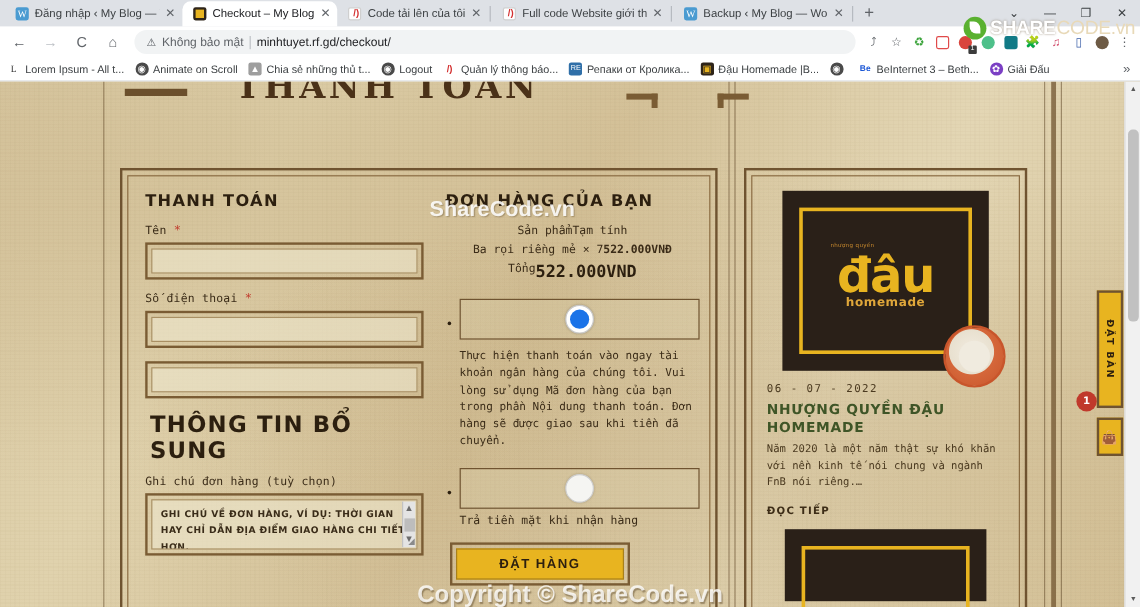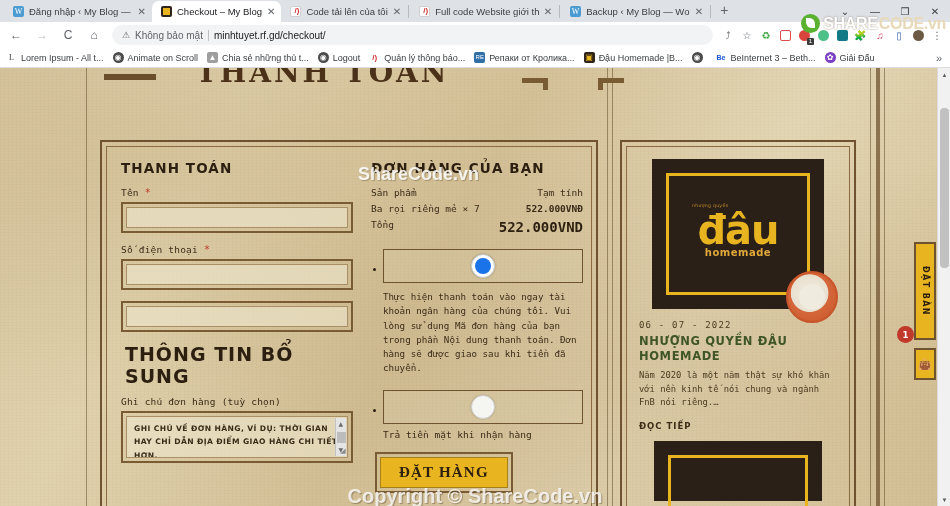--- a/index.html
+++ b/index.html
@@ -346,21 +346,21 @@
     font-size: 6px;
     color: #6b6b6b;
     cursor: pointer;
   }
   .ta-thumb { width: 9px; height: 11px; background: #bdbdbd; }
   .ta-grip { position: absolute; right: 1px; bottom: 0; font-size: 7px; color: #8a8a8a; }
 
   
   .ord-row {
     display: flex;
-    justify-content: space-between;
+    justify-content: center;
     font-family: "DejaVu Sans Mono", monospace;
     font-size: 9.5px;
     color: #3b2c18;
     margin-bottom: 5px;
   }
   .ord-row.head { color: #3b2c18; }
   .ord-row .amt { font-weight: bold; }
   .ord-row.total .lbl { font-size: 9.5px; }
   .ord-row.total .amt { font-weight: bold; font-size: 14px; color: #2c1f0f; }
 
@@ -418,24 +418,24 @@
   .order-btn-frame {
     border: 2px solid #7a5c34;
     padding: 3px;
     display: inline-block;
     margin-top: 12px;
     margin-left: 4px;
   }
   .order-btn {
     background: #e8b420;
     border: 1px solid #a8801a;
-    padding: 6px 18px;
-    font-family: Liberation Serif, serif;
-    font-weight: bold;
-    font-size: 15px;
+    padding: 6px 35px;
+    font-family: Liberation Sans, sans-serif;
+    font-weight: bold;
+    font-size: 11px;
     letter-spacing: 1.2px;
     color: #2c1f0f;
     cursor: pointer;
   }
 
   
   .side-outer {
     position: absolute;
     left: 620px; top: 72px;
     width: 236px;
@@ -644,21 +644,21 @@
   .wm-logo .t1 {
     font-family: "Liberation Sans", sans-serif;
     font-weight: bold;
     font-size: 16px;
     color: #ffffff;
     text-shadow: 0 0 2px rgba(90,70,40,0.6);
     letter-spacing: -0.3px;
   }
   .wm-logo .t2 {
     font-family: "Liberation Sans", sans-serif;
-    font-weight: bold;
+    font-weight: normal;
     font-size: 16px;
     color: #e8d9b8;
     letter-spacing: -0.3px;
     margin-left: -2px;
   }
 
   
   .pg-scroll {
     position: absolute;
     right: 0; top: 0; bottom: 0;

